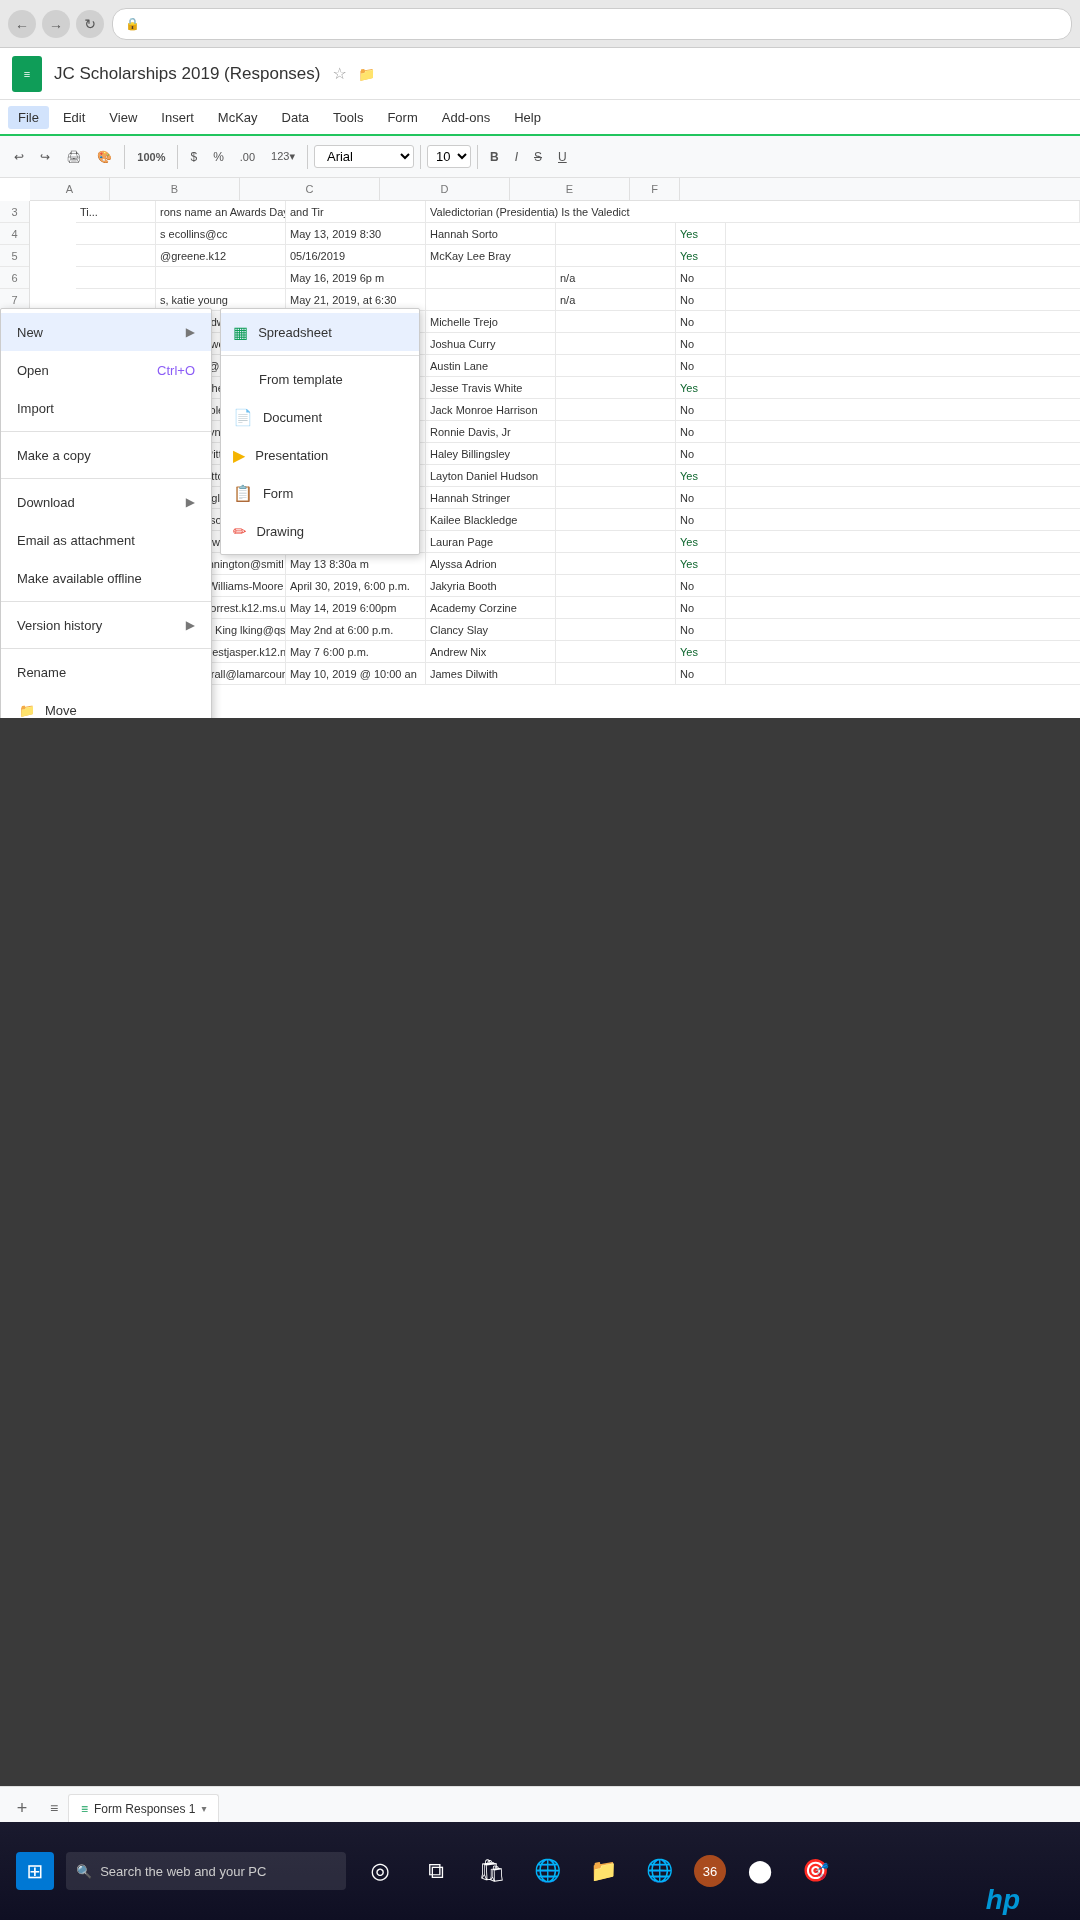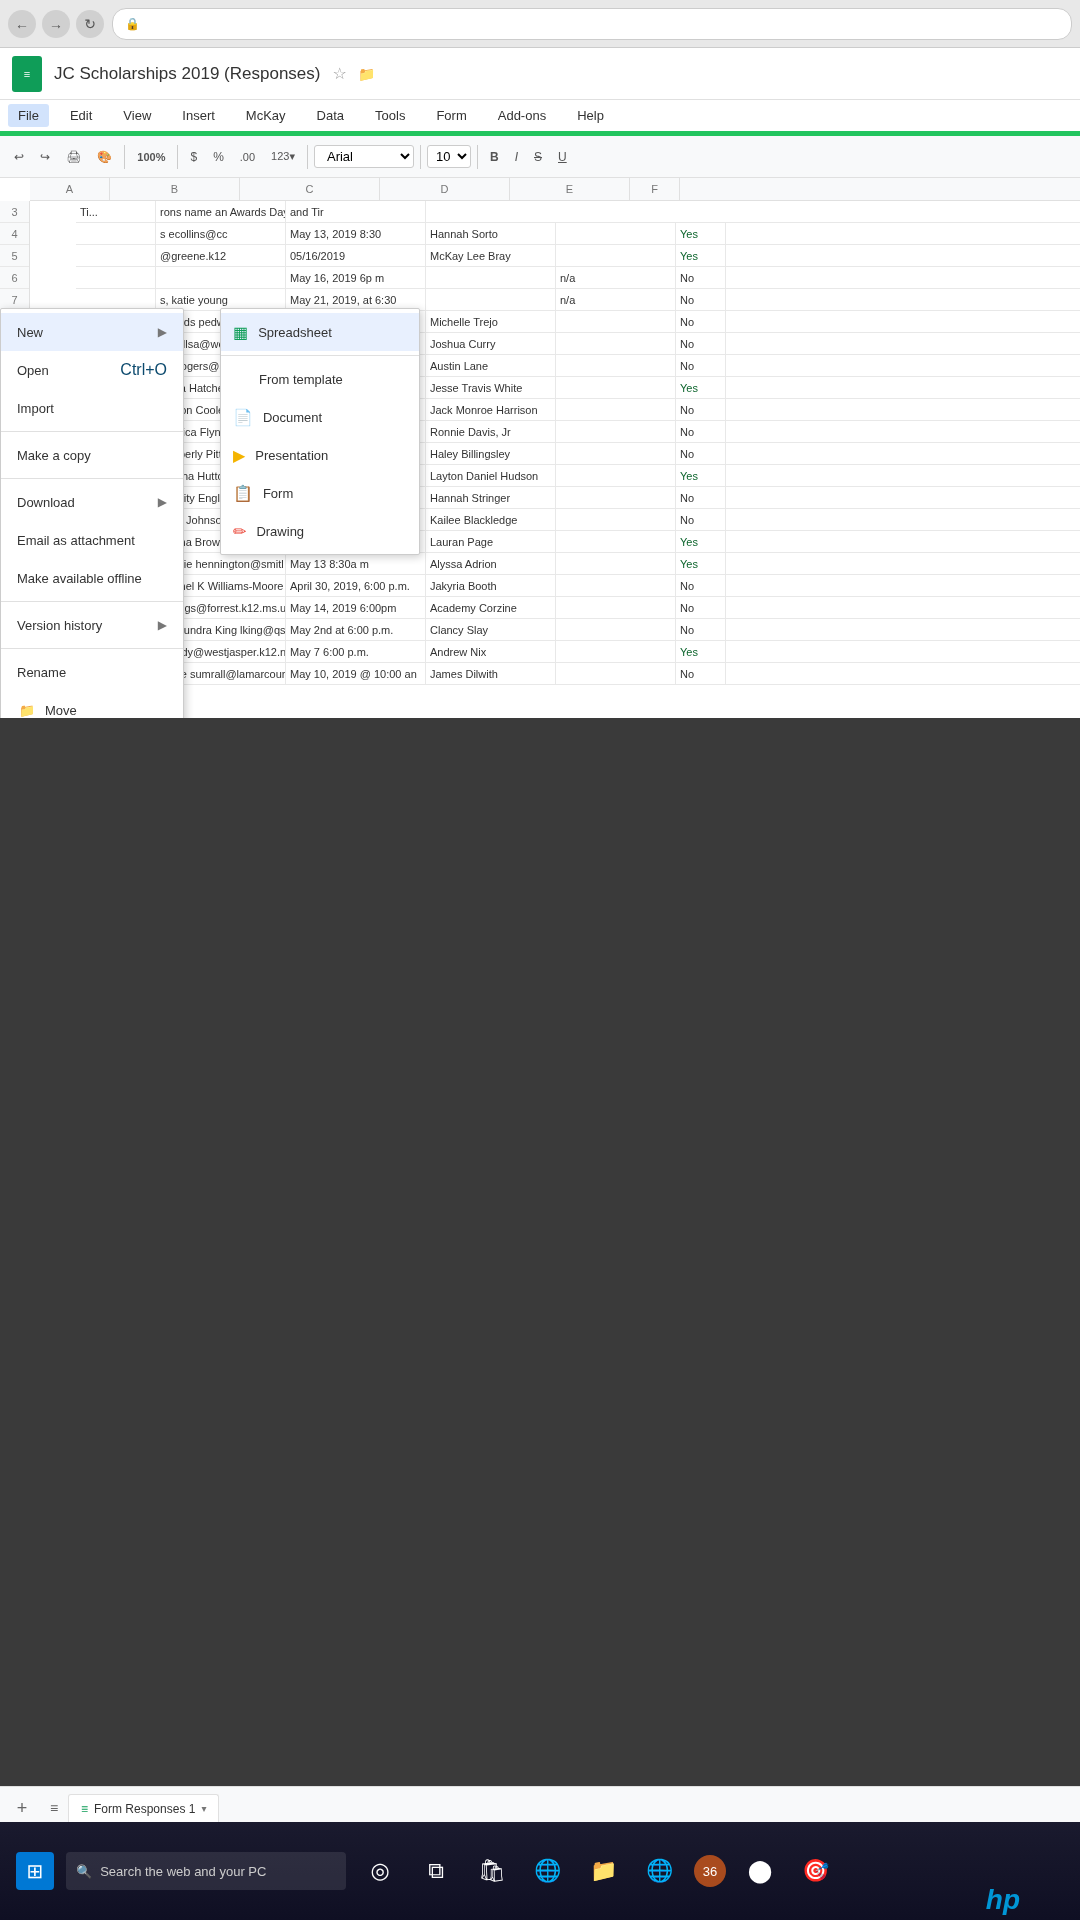--- a/index.html
+++ b/index.html
@@ -95,22 +95,22 @@
     .star-icon { color: #999; font-size: 16px; margin-left: 4px; }
     .folder-icon { color: #999; font-size: 14px; margin-left: 4px; }
 
     
     .menu-bar {
       height: 36px;
       background: white;
       display: flex;
       align-items: center;
       padding: 0 8px;
-      gap: 11px;
-      border-bottom: 5px solid #22c55e;
+      gap: 4px;
+      border-bottom: 2px solid #22c55e;
     }
     .menu-item {
       padding: 4px 10px;
       font-size: 13px;
       color: #333;
       cursor: pointer;
       border-radius: 3px;
     }
     .menu-item:hover, .menu-item.active {
       background: #e8f0fe;
@@ -209,38 +209,38 @@
       position: absolute;
       top: 130px;
       left: 0;
       z-index: 100;
     }
     .file-menu {
       background: white;
       border: 1px solid #ccc;
       border-radius: 2px;
       box-shadow: 2px 2px 8px rgba(0,0,0,0.2);
-      width: 184px;
+      width: 212px;
       padding: 4px 0;
     }
     .file-menu-item {
       height: 38px;
       display: flex;
       align-items: center;
       padding: 0 16px;
       font-size: 13px;
       color: #333;
       cursor: pointer;
       position: relative;
     }
     .file-menu-item.active { background: #e8f0fe; }
     .file-menu-item .shortcut {
       margin-left: auto;
-      color: #0c4a6e;
-      font-size: 16px;
+      color: #8b5cf6;
+      font-size: 13px;
     }
     .file-menu-item .arrow {
       margin-left: auto;
       color: #777;
       font-size: 12px;
     }
     .file-menu-divider {
       height: 1px;
       background: #e0e0e0;
       margin: 4px 0;
@@ -496,20 +496,21 @@
         <div class="row-num">22</div>
         <div class="row-num">23</div>
         <div class="row-num">24</div>
       </div>
 
       <div class="spreadsheet-grid">
         <div class="grid-row">
           <div class="grid-cell col-a">Ti...</div>
           <div class="grid-cell col-b">rons name an Awards Day Date</div>
           <div class="grid-cell col-c">and Tir</div>
+          <div class="grid-cell col-d" style="flex:1;">Valedictorian (Presidentia) Is the Valedict</div>
         </div>
         <div class="grid-row highlighted">
           <div class="grid-cell col-a"></div>
           <div class="grid-cell col-b">s ecollins@cc</div>
           <div class="grid-cell col-c">May 13, 2019 8:30</div>
           <div class="grid-cell col-d">Hannah Sorto</div>
           <div class="grid-cell col-e"></div>
           <div class="grid-cell col-f yes">Yes</div>
         </div>
         <div class="grid-row">

